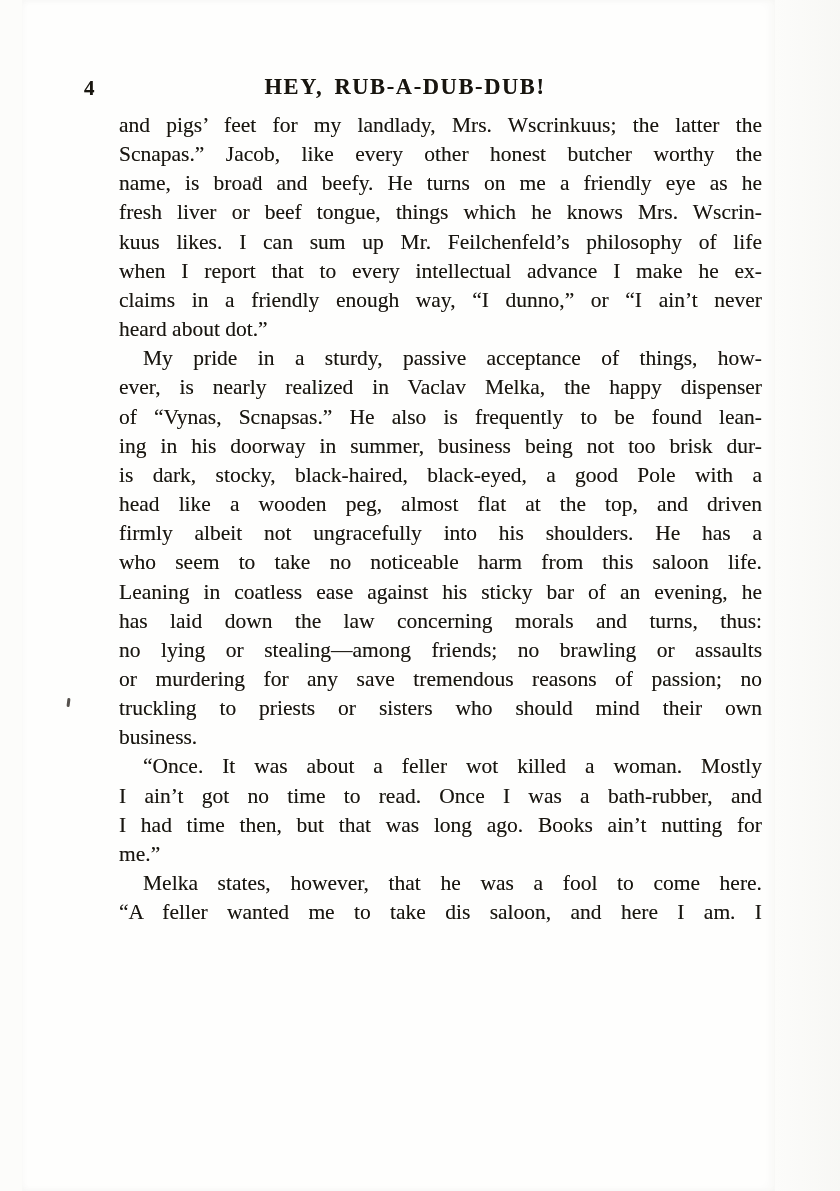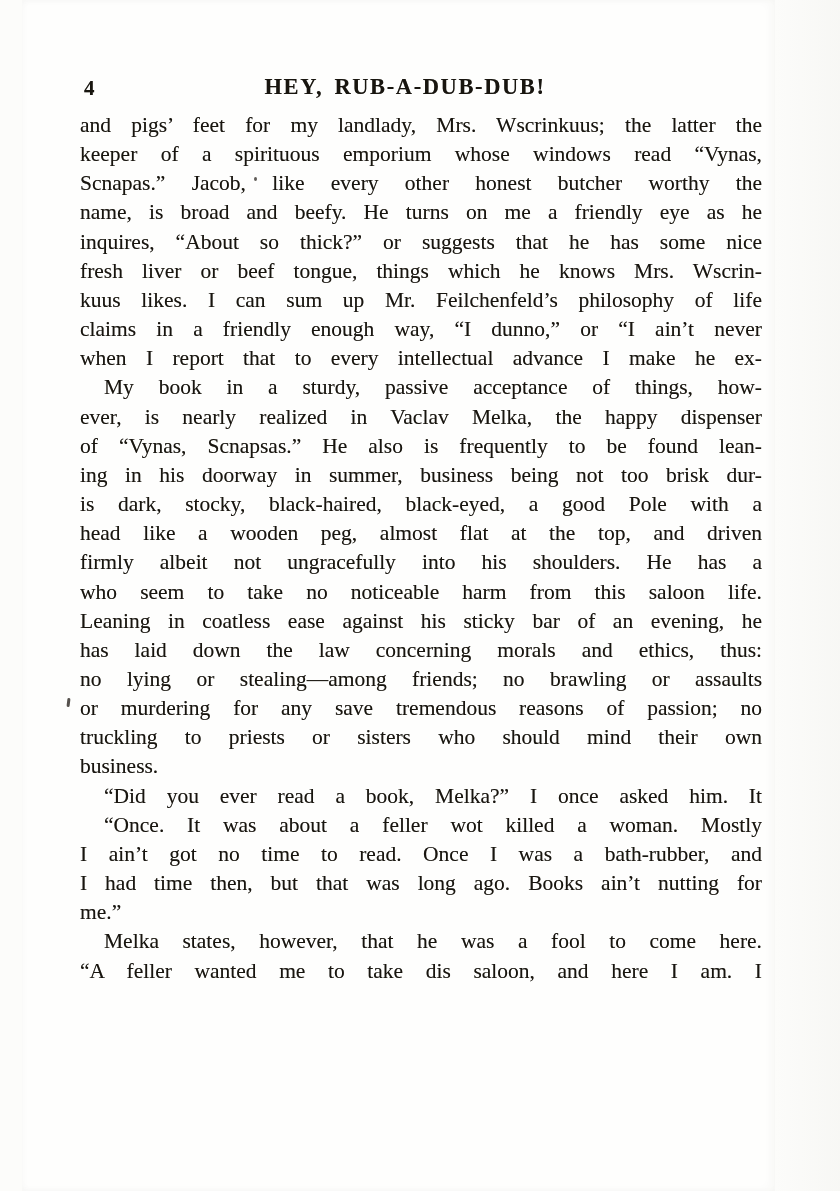--- a/index.html
+++ b/index.html
@@ -30,21 +30,21 @@
     position:absolute; left:0; right:32px; top:0;
     text-align:center; font-size:22.5px; font-weight:bold;
     letter-spacing:1.6px; word-spacing:4px;
   }
   .bodycol {
     position:absolute; left:80px; top:111px; width:682px;
     font-size:21.5px; line-height:29.15px;
     text-shadow:0 0 0.45px rgba(20,17,10,0.4);
   }
   .para { margin:0; padding:0; }
-  .ln { text-align:justify; text-align-last:justify; }
+  .ln { text-align:justify; text-align-last:justify;margin-left:39px; }
   .ln.end { text-align-last:left; }
   .ln.ind { text-indent:24px; }
   .speck-tick {
     position:absolute; left:67px; top:698px; width:3px; height:9px;
     background:#2b2620; border-radius:2px; transform:rotate(7deg); opacity:.8;
   }
   .speck-dot {
     position:absolute; left:254px; top:177px; width:3px; height:4px;
     background:#2b2620; border-radius:50%; opacity:.75;
   }
@@ -56,47 +56,45 @@
 <div class="outer-right"></div>
 
 <div class="pagehead">
   <span class="pagenum">4</span>
   <div class="runhead">HEY, RUB-A-DUB-DUB!</div>
 </div>
 
 <div class="bodycol">
   <div class="para">
     <div class="ln">and pigs’ feet for my landlady, Mrs. Wscrinkuus; the latter the</div>
-    <div class="ln">keeper of a spirituous emporium whose windows read “Vynas,</div>
     <div class="ln">Scnapas.” Jacob, like every other honest butcher worthy the</div>
     <div class="ln">name, is broad and beefy. He turns on me a friendly eye as he</div>
-    <div class="ln">inquires, “About so thick?” or suggests that he has some nice</div>
     <div class="ln">fresh liver or beef tongue, things which he knows Mrs. Wscrin-</div>
     <div class="ln">kuus likes. I can sum up Mr. Feilchenfeld’s philosophy of life</div>
+    <div class="ln">when I report that to every intellectual advance I make he ex-</div>
     <div class="ln">claims in a friendly enough way, “I dunno,” or “I ain’t never</div>
-    <div class="ln">when I report that to every intellectual advance I make he ex-</div>
+    <div class="ln end">heard about dot.”</div>
   </div>
   <div class="para">
-    <div class="ln ind">My book in a sturdy, passive acceptance of things, how-</div>
+    <div class="ln ind">My pride in a sturdy, passive acceptance of things, how-</div>
     <div class="ln">ever, is nearly realized in Vaclav Melka, the happy dispenser</div>
     <div class="ln">of “Vynas, Scnapsas.” He also is frequently to be found lean-</div>
     <div class="ln">ing in his doorway in summer, business being not too brisk dur-</div>
     <div class="ln">is dark, stocky, black-haired, black-eyed, a good Pole with a</div>
     <div class="ln">head like a wooden peg, almost flat at the top, and driven</div>
     <div class="ln">firmly albeit not ungracefully into his shoulders. He has a</div>
     <div class="ln">who seem to take no noticeable harm from this saloon life.</div>
     <div class="ln">Leaning in coatless ease against his sticky bar of an evening, he</div>
-    <div class="ln">has laid down the law concerning morals and ethics, thus:</div>
+    <div class="ln">has laid down the law concerning morals and turns, thus:</div>
     <div class="ln">no lying or stealing—among friends; no brawling or assaults</div>
     <div class="ln">or murdering for any save tremendous reasons of passion; no</div>
     <div class="ln">truckling to priests or sisters who should mind their own</div>
     <div class="ln end">business.</div>
   </div>
   <div class="para">
-    <div class="ln ind">“Did you ever read a book, Melka?” I once asked him. It</div>
   </div>
   <div class="para">
     <div class="ln ind">“Once. It was about a feller wot killed a woman. Mostly</div>
     <div class="ln">I ain’t got no time to read. Once I was a bath-rubber, and</div>
     <div class="ln">I had time then, but that was long ago. Books ain’t nutting for</div>
     <div class="ln end">me.”</div>
   </div>
   <div class="para">
     <div class="ln ind">Melka states, however, that he was a fool to come here.</div>
     <div class="ln">“A feller wanted me to take dis saloon, and here I am. I</div>

